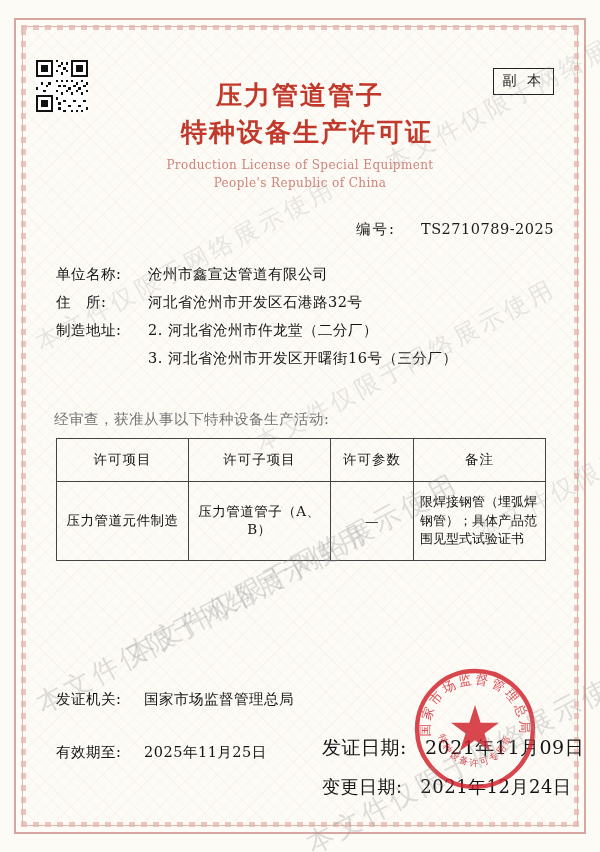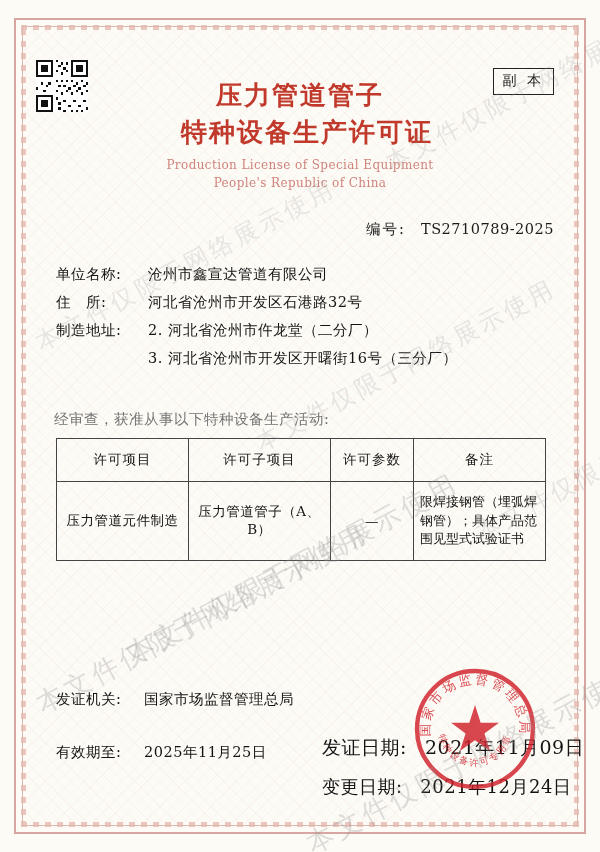--- a/index.html
+++ b/index.html
@@ -128,21 +128,21 @@
   .serial {
     position: absolute;
     right: 46px;
     top: 220px;
     font-family: "DejaVu Serif", "Liberation Serif", serif;
     font-size: 14.5px;
     color: #1b1b1b;
     letter-spacing: 0.5px;
   }
   .serial .label { letter-spacing: 2px; }
-  .serial .value { margin-left: 10px; }
+  .serial .value { margin-left: 20px; }
 
   
   .fields {
     position: absolute;
     left: 56px;
     top: 265px;
     width: 490px;
     font-family: "DejaVu Serif", "Liberation Serif", serif;
     font-size: 14.5px;
     color: #141414;

